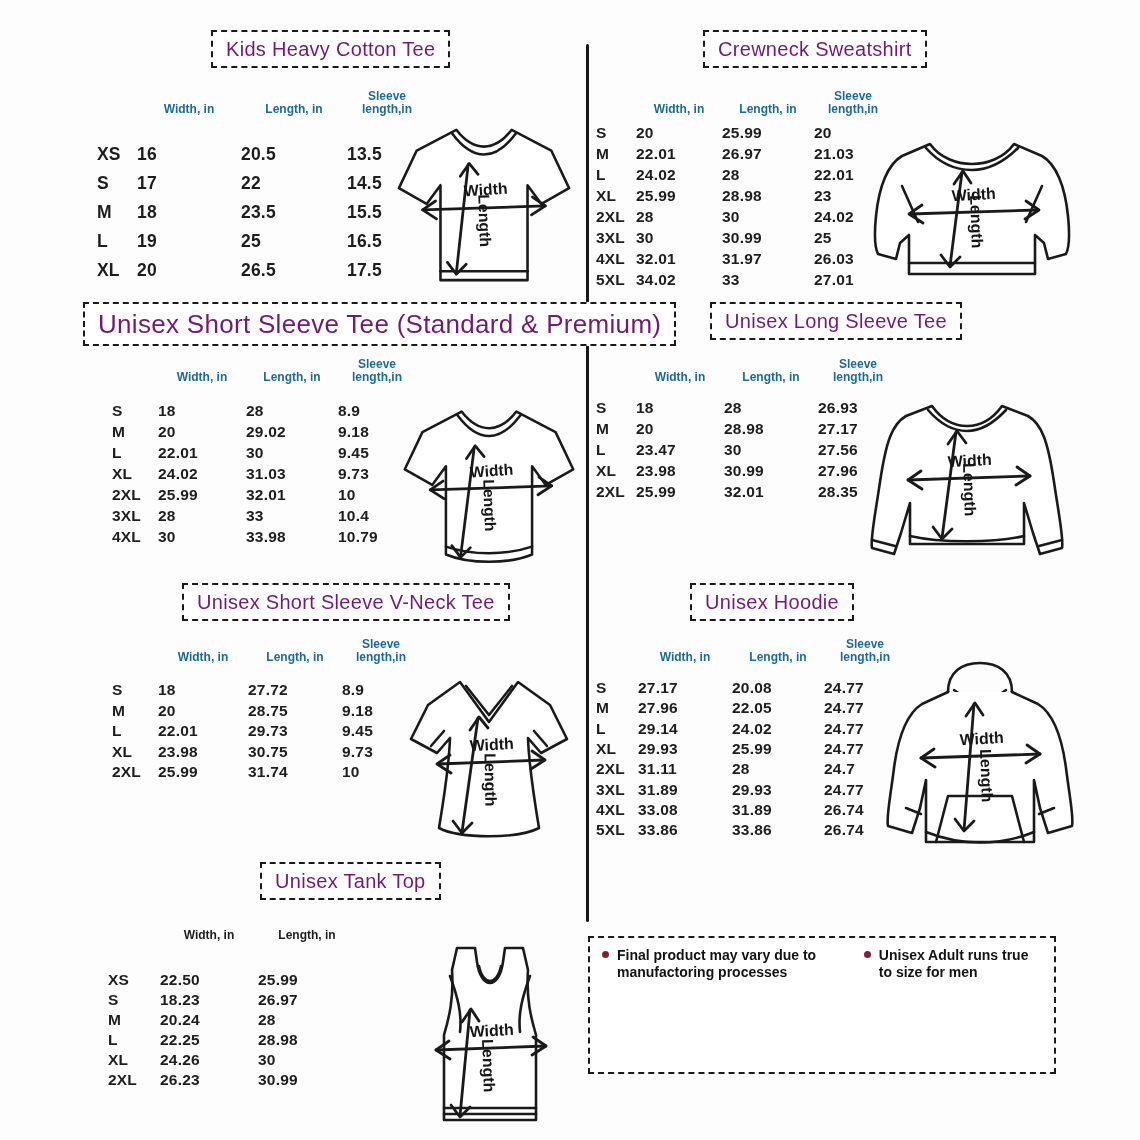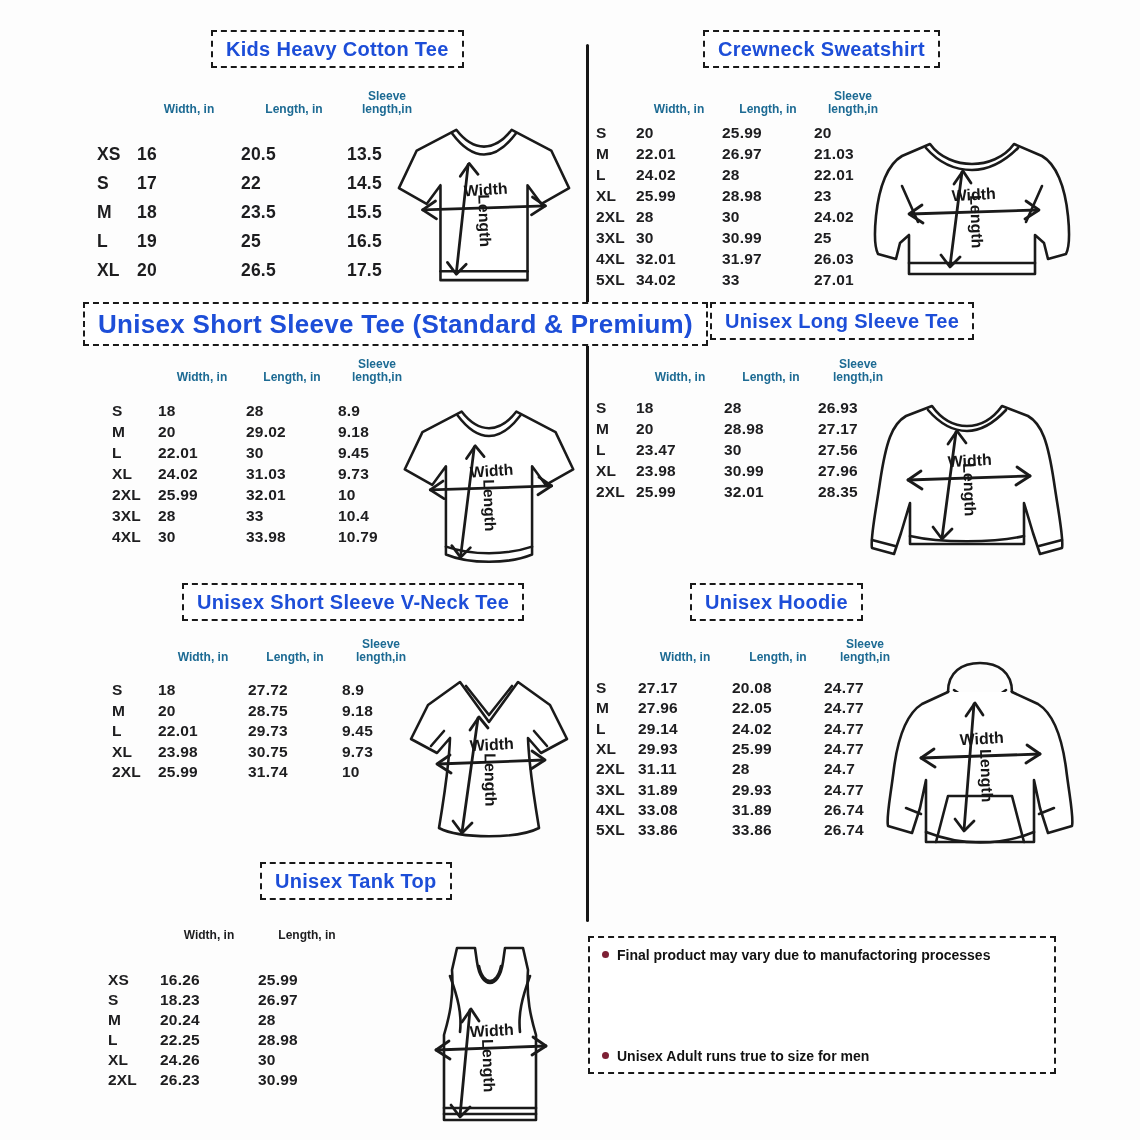--- a/index.html
+++ b/index.html
@@ -3,21 +3,21 @@
 <meta charset="utf-8">
 <style>
   html,body{margin:0;padding:0}
   body{
     width:1140px;height:1140px;position:relative;background:#fdfdfd;
     font-family:"Liberation Sans",sans-serif;color:#1d1d1f;overflow:hidden;
   }
   
   .title{
     position:absolute;border:2px dashed #1a1a1a;background:#fff;
-    color:#1d4ed8;font-weight:700;font-size:20px;line-height:1;
+    color:#701a75;font-weight:400;font-size:20px;line-height:1;
     padding:7px 13px;white-space:nowrap;letter-spacing:.3px;
   }
   
   .size-table{position:absolute}
   .thead,.trow{display:grid;column-gap:0}
   .t4 .thead,.t4 .trow{grid-template-columns:var(--c1) var(--c2) var(--c3) var(--c4)}
   .t3 .thead,.t3 .trow{grid-template-columns:var(--c1) var(--c2) var(--c3)}
   .thead{min-height:34px;align-items:end;margin-bottom:var(--hm,12px)}
   .hcell{color:#1c6a93;font-weight:700;font-size:12px;line-height:1.1;text-align:center}
   .t4 .hcell.c2{max-width:76px;justify-self:center}
@@ -30,21 +30,21 @@
   
   .illus{position:absolute}
   .illus path{stroke:#1a1a1a;stroke-width:2.6;fill:none;stroke-linecap:round;stroke-linejoin:round}
   .illus path.body{fill:#ffffff}
   .illus path.ar{stroke-width:2.8}
   .illus text{font-family:"Liberation Sans",sans-serif;font-weight:700;font-size:16px;fill:#161616;text-anchor:middle}
   
   .notes{
     position:absolute;left:588px;top:936px;width:468px;height:138px;box-sizing:border-box;
     border:2px dashed #1a1a1a;background:#fff;padding:9px 10px 7px 12px;
-    display:flex;flex-direction:column;justify-content:space-between;
+    display:flex;flex-direction:row;justify-content:space-between;
   }
   .note{display:flex;align-items:flex-start;gap:8px;font-weight:700;font-size:14px;color:#121212;line-height:1.2}
   .note .dot{flex:0 0 auto;width:7px;height:7px;border-radius:50%;background:#7d2035;margin-top:4px}
 </style>
 </head>
 <body>
 
 <div class="divider"></div>
 
 <div class="title" style="left:211px;top:30px">Kids Heavy Cotton Tee</div>
@@ -332,21 +332,21 @@
     </div>
   </div>
 <div class="size-table t3 dark-head" style="left:108px;top:908px;--c1:52px;--c2:98px;--c3:98px;--rh:20px;--hm:28px">
     <div class="thead">
       <div class="hcell"></div>
       <div class="hcell c0">Width, in</div>
       <div class="hcell c1">Length, in</div>
     </div>
     <div class="trow">
       <div class="cell size">XS</div>
-      <div class="cell">16.26</div>
+      <div class="cell">22.50</div>
       <div class="cell">25.99</div>
     </div>
     <div class="trow">
       <div class="cell size">S</div>
       <div class="cell">18.23</div>
       <div class="cell">26.97</div>
     </div>
     <div class="trow">
       <div class="cell size">M</div>
       <div class="cell">20.24</div>

